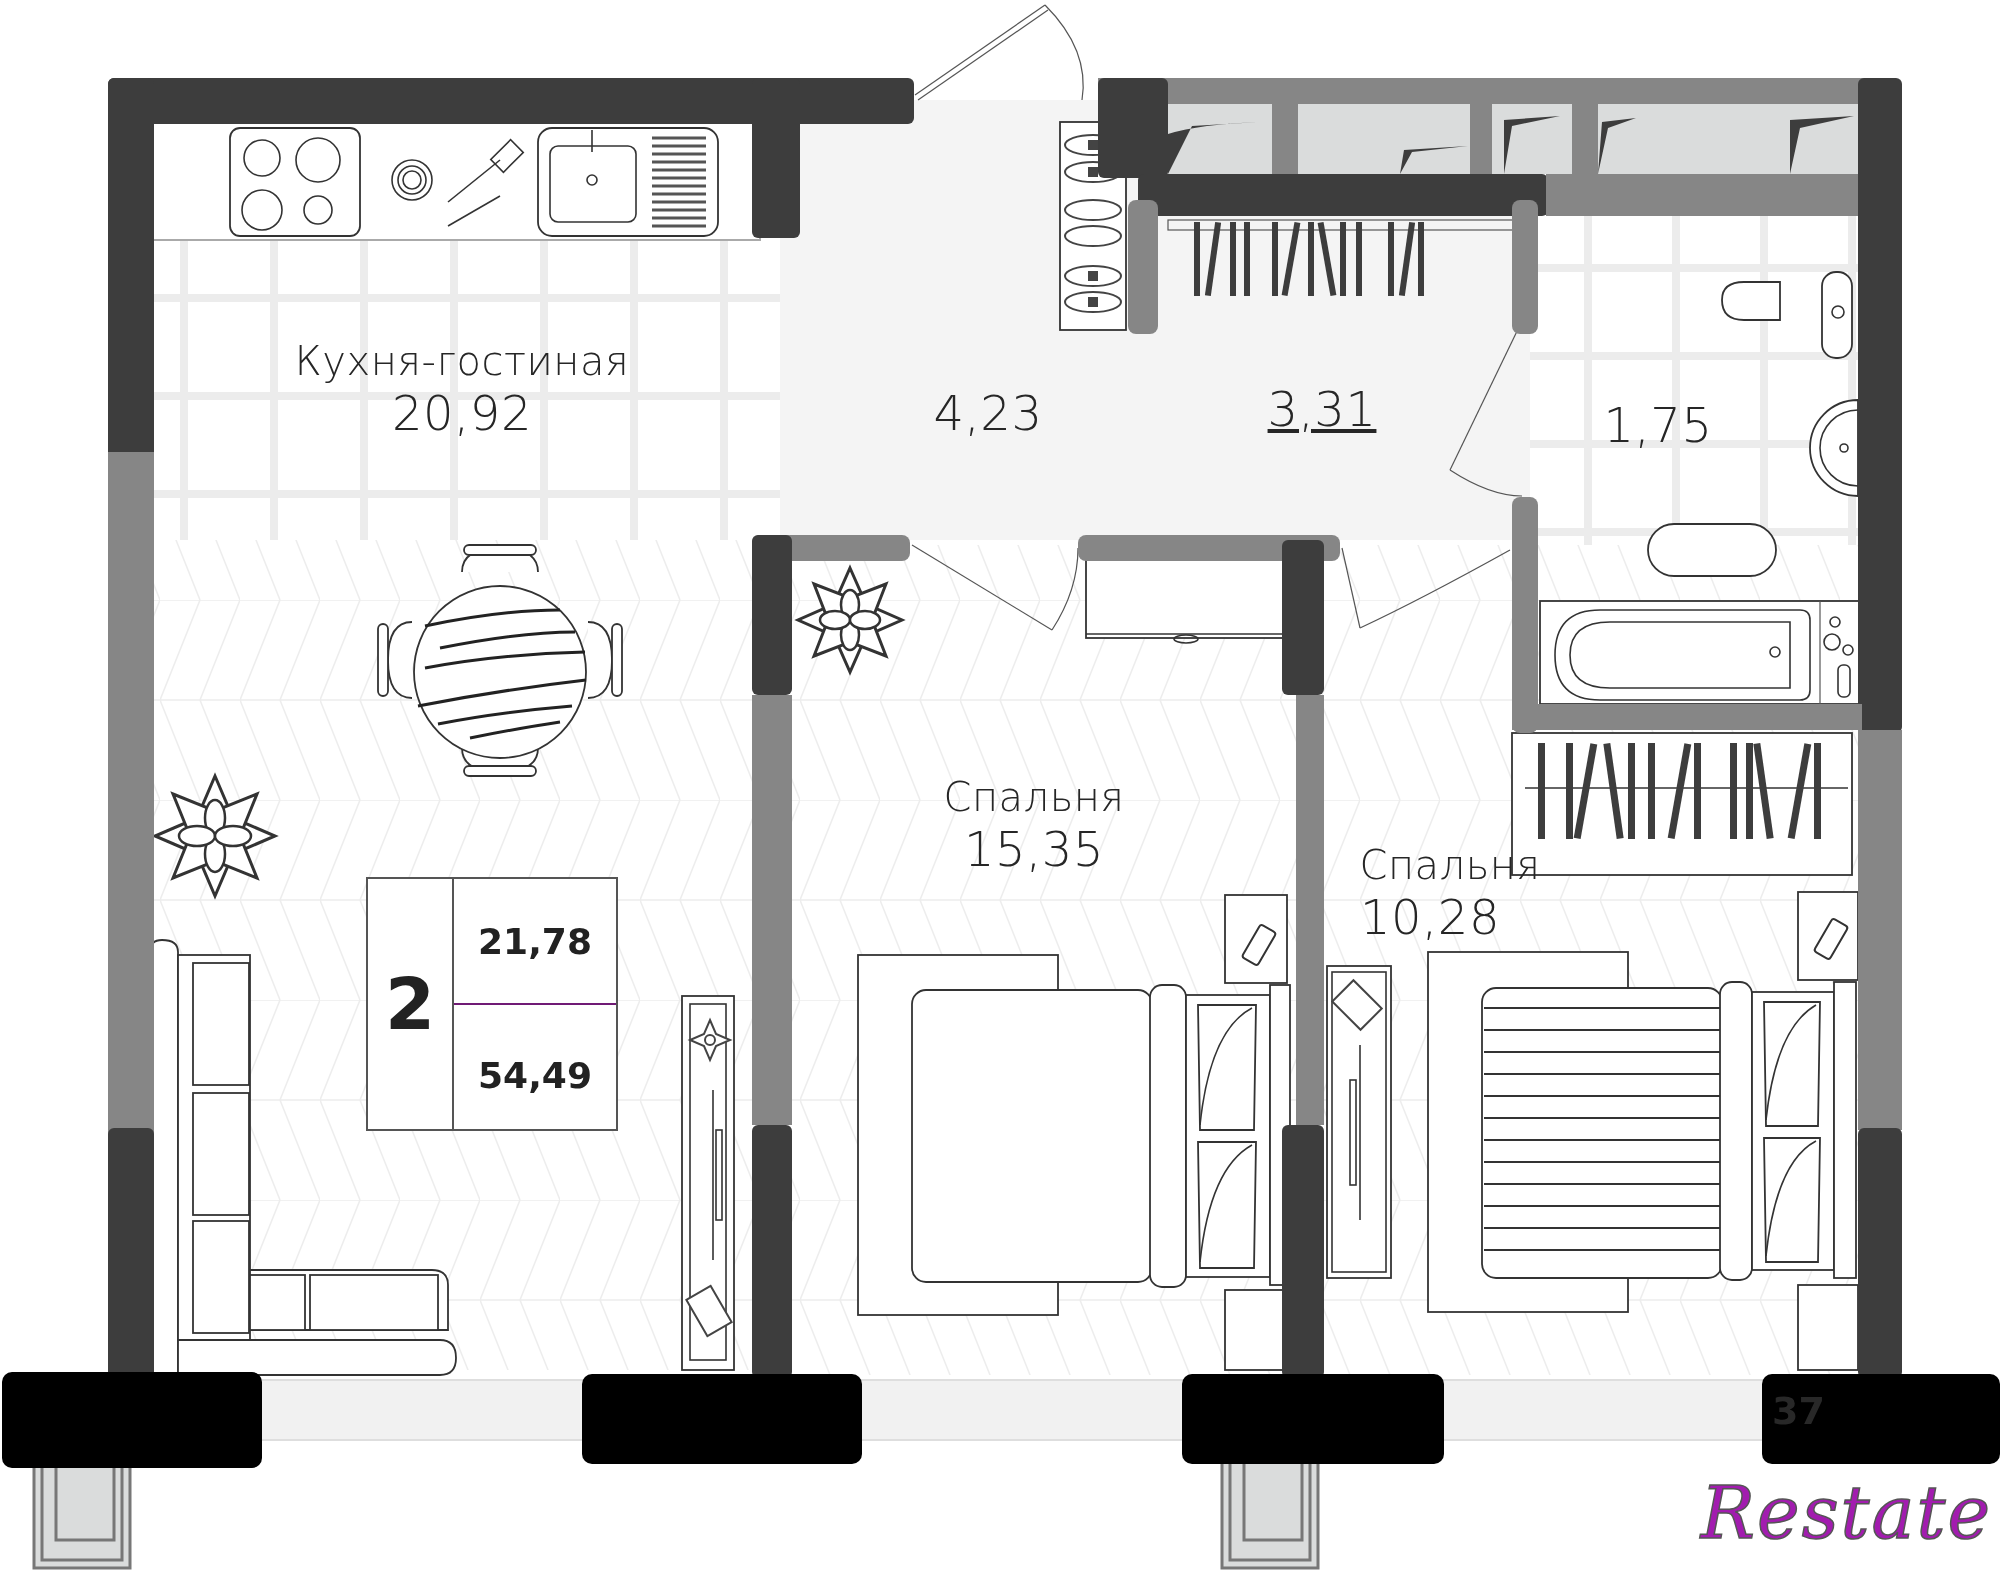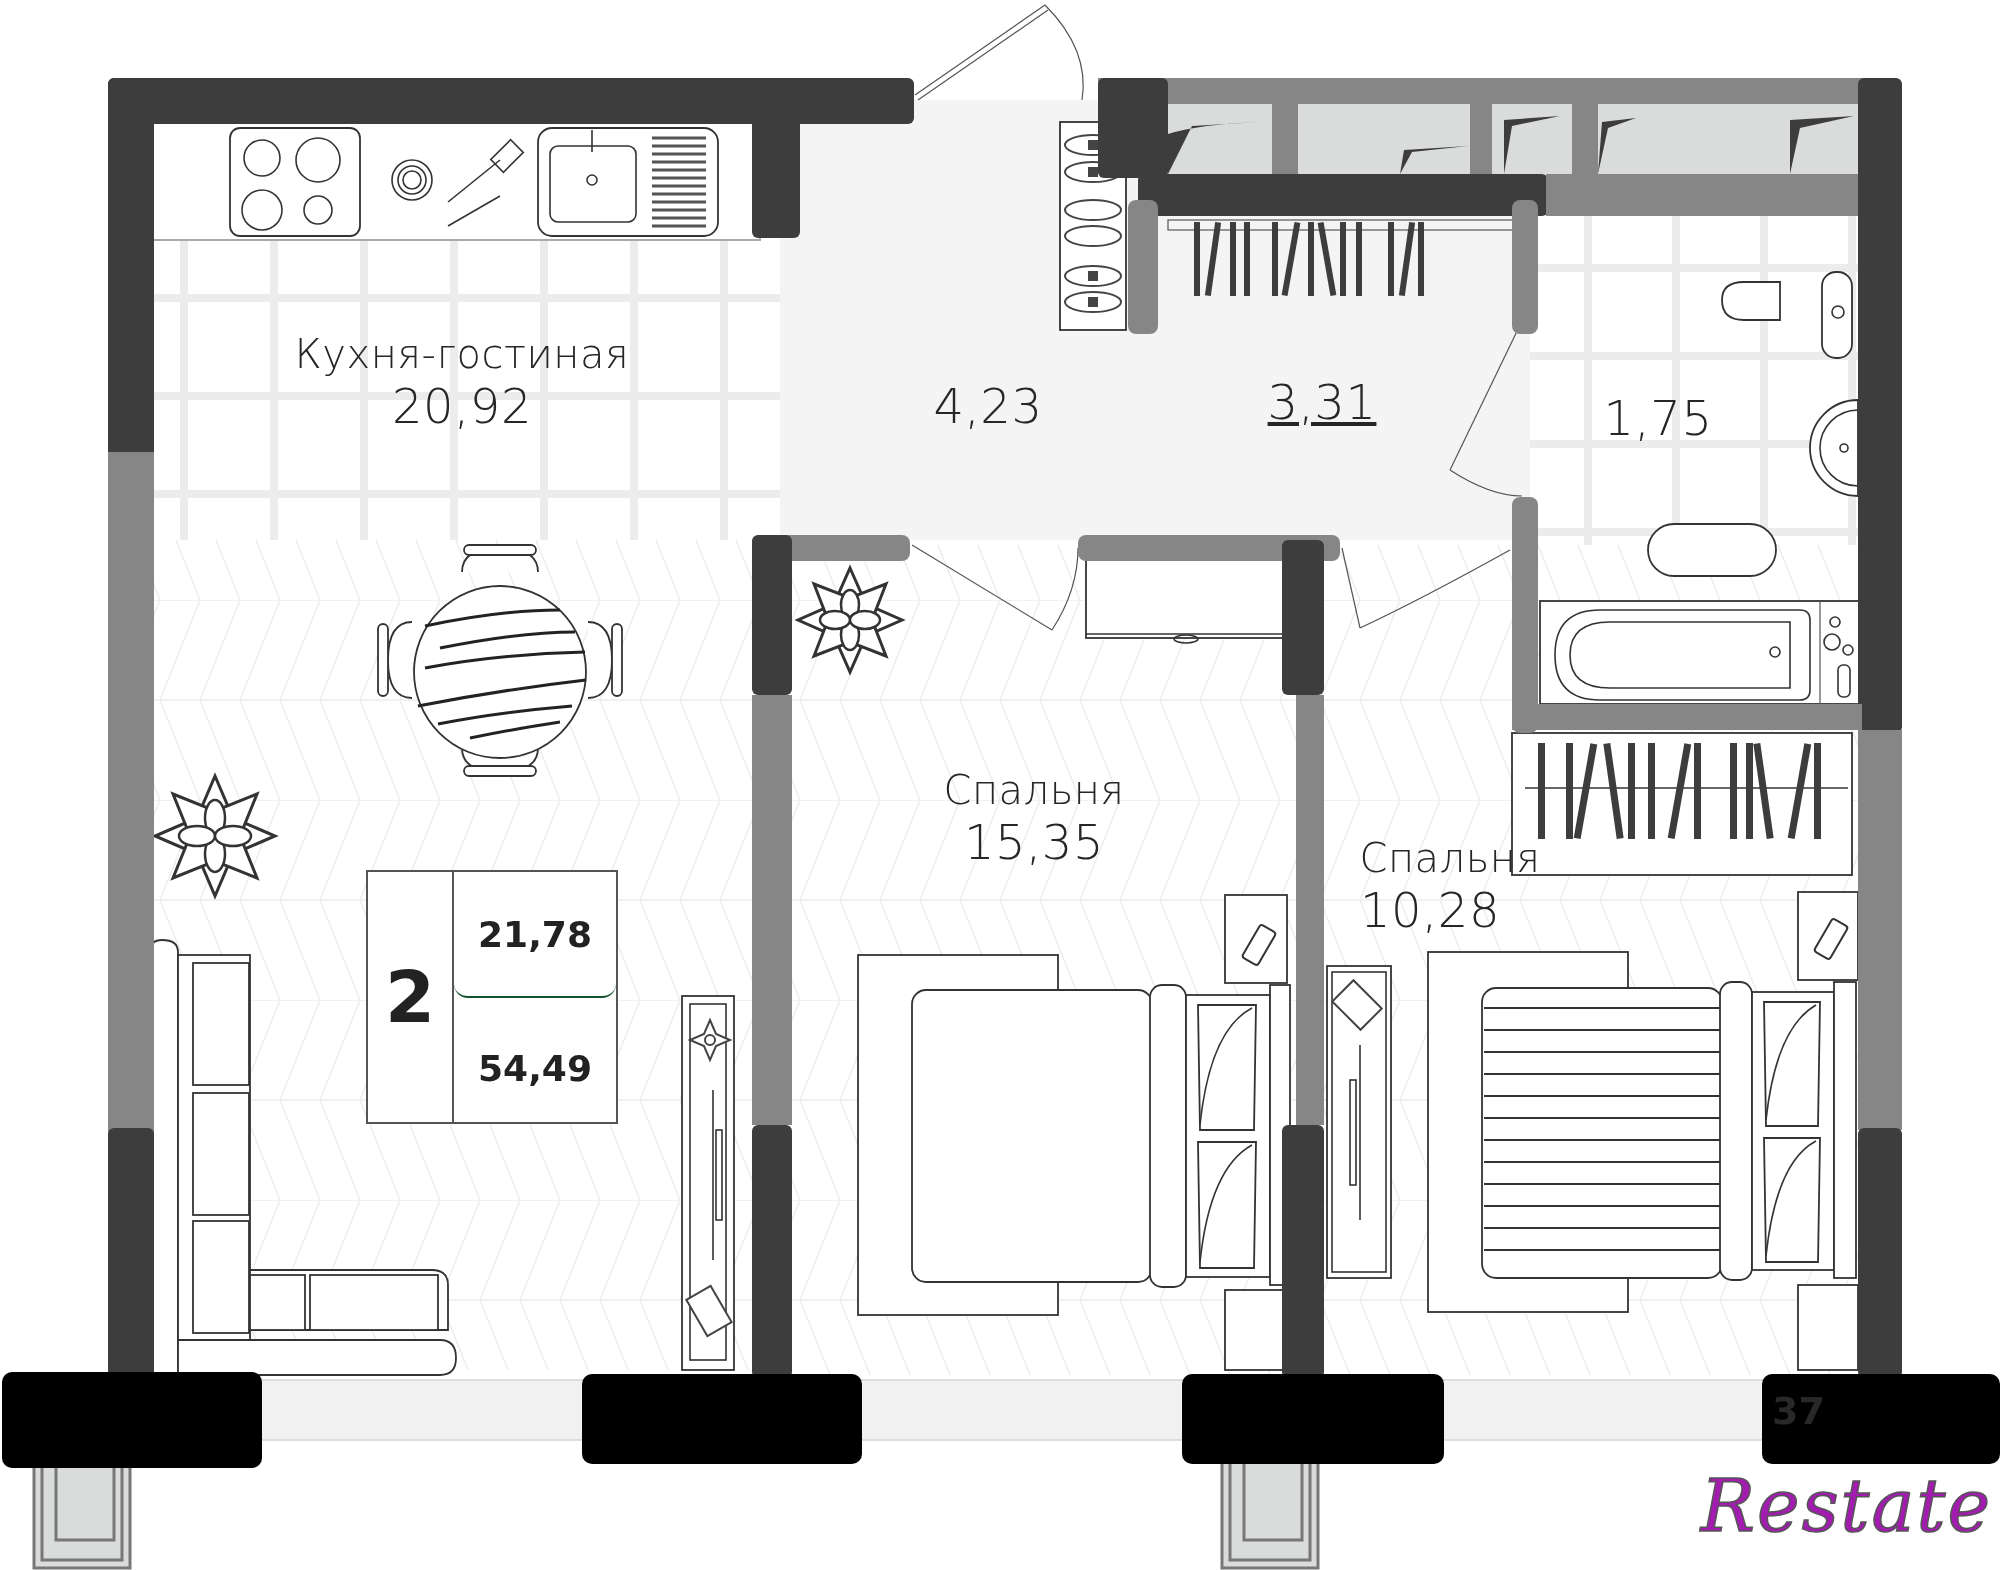--- a/index.html
+++ b/index.html
@@ -4,28 +4,28 @@
 <style>
   html, body { margin: 0; padding: 0; background: #ffffff; }
   body { width: 2000px; height: 1570px; position: relative; overflow: hidden; font-family: "DejaVu Sans", "Liberation Sans", sans-serif; }
   #plan { position: absolute; left: 0; top: 0; width: 2000px; height: 1570px; }
   .line { fill: none; stroke: #333; stroke-width: 1.6; }
   .thin { fill: none; stroke: #555; stroke-width: 1.2; }
   .furn { fill: #ffffff; stroke: #333; stroke-width: 1.8; }
   .wall-dark { fill: #3d3d3d; }
   .wall-mid { fill: #868686; }
   .wall-black { fill: #000000; }
-  .label-layer { position: absolute; left: 0; top: 0; width: 2000px; height: 1552px; pointer-events: none; }
+  .label-layer { position: absolute; left: 0; top: 7px; width: 2000px; height: 1552px; pointer-events: none; }
   .lbl { position: absolute; color: #262626; font-family: "DejaVu Sans", sans-serif; text-align: center; white-space: nowrap; font-weight: 300; letter-spacing: 0.5px; }
   .lbl-name { font-size: 40px; line-height: 48px; }
   .lbl-area { font-size: 48px; line-height: 56px; }
   .badge { position: absolute; left: 366px; top: 870px; width: 248px; height: 250px; border: 2px solid #555; background: #fff; }
   .badge-rooms { position: absolute; left: 0; top: 0; width: 84px; height: 250px; border-right: 2px solid #555; display: flex; align-items: center; justify-content: center; font-size: 72px; font-weight: 700; color: #222; font-family: "DejaVu Sans", sans-serif; }
   .badge-cell { position: absolute; left: 86px; width: 162px; height: 124px; display: flex; align-items: center; justify-content: center; font-size: 36px; font-weight: 700; color: #222; font-family: "DejaVu Sans", sans-serif; }
-  .badge-top { top: 0; border-bottom: 2px solid #14532d; border-radius: 14px; }
+  .badge-top { top: 0; border-bottom: 2px solid #701a75; }
   .badge-bot { top: 126px; margin-top: 8px; }
   .watermark { position: absolute; right: 8px; bottom: 4px; font-family: "DejaVu Serif", serif; font-style: italic; font-size: 72px; color: #a21caf; -webkit-text-stroke: 1.5px #555; letter-spacing: 2px; font-weight: 200; }
 </style>
 </head>
 <body>
 
 <svg id="plan" viewBox="0 0 2000 1570" xmlns="http://www.w3.org/2000/svg">
   <defs>
     <pattern id="herring" width="80" height="200" patternUnits="userSpaceOnUse">
       <rect width="80" height="200" fill="#ffffff"></rect>

